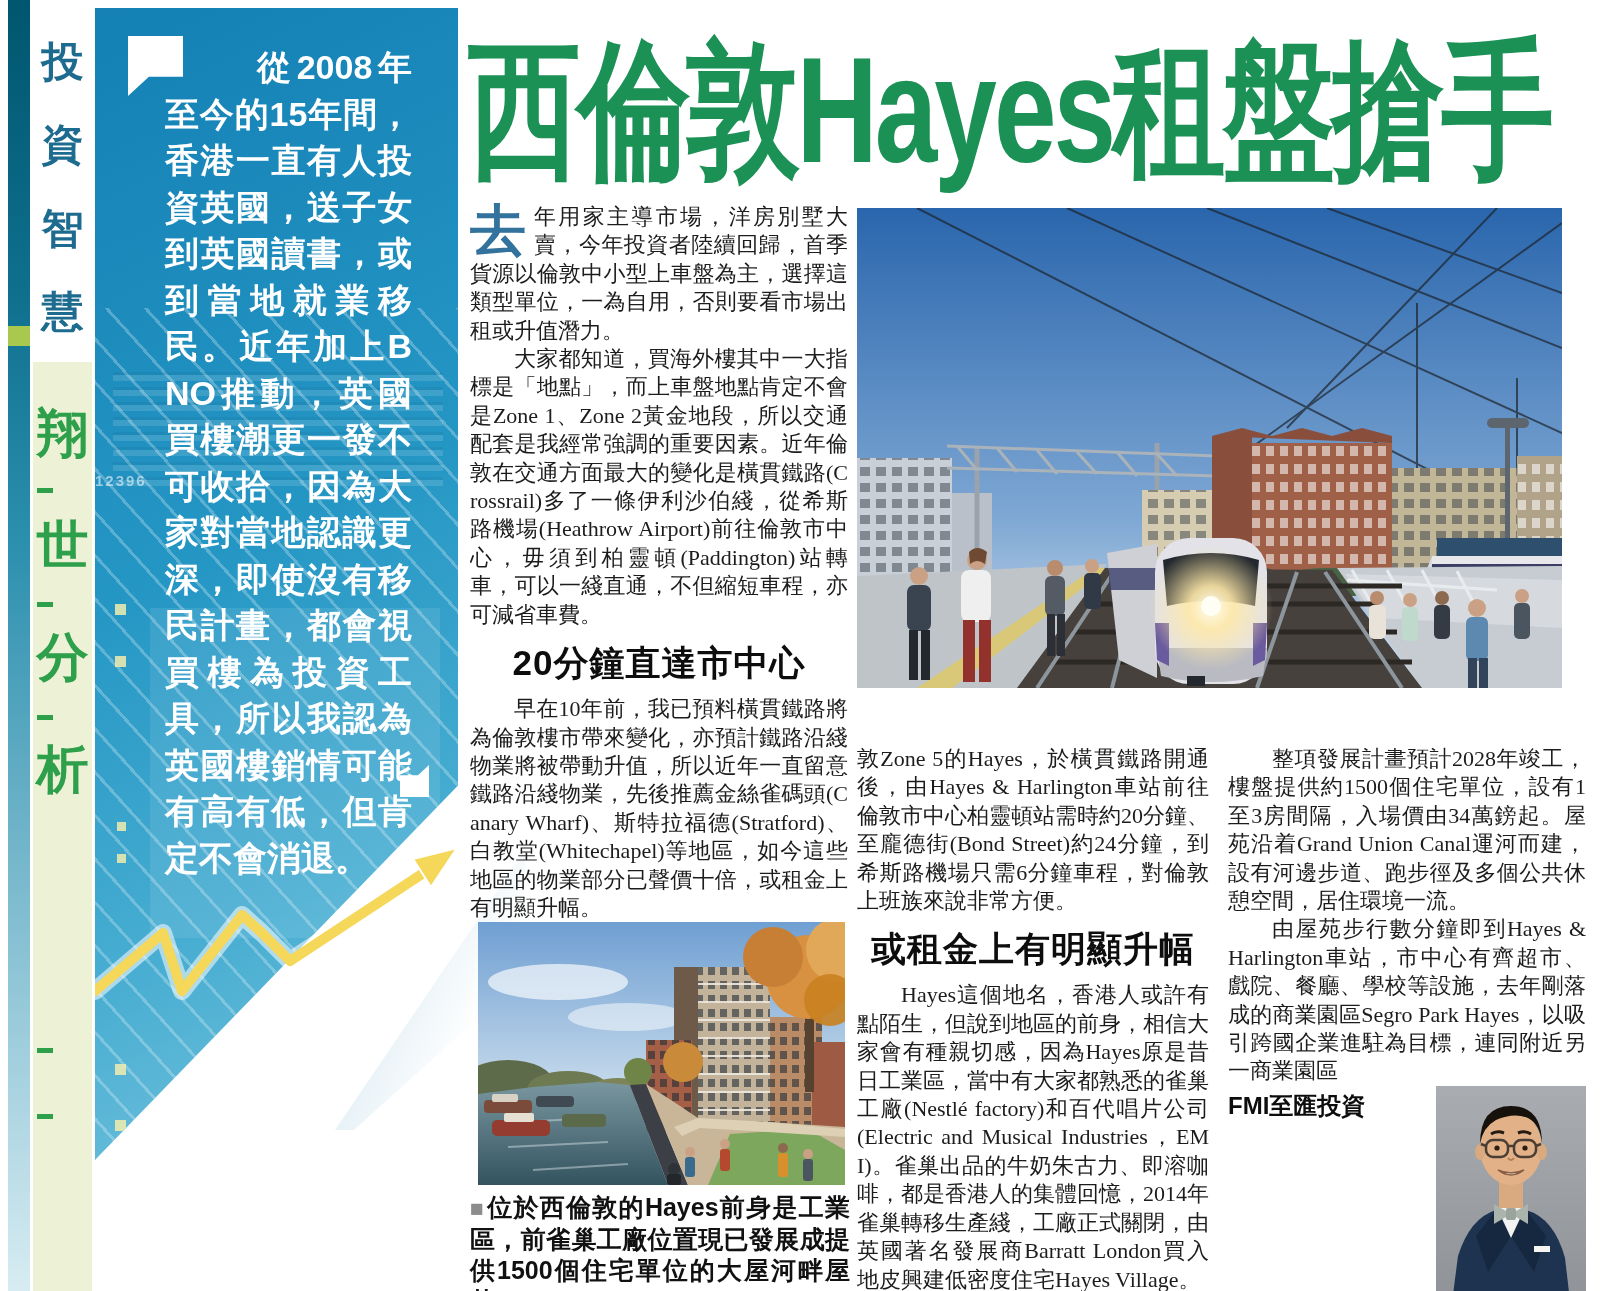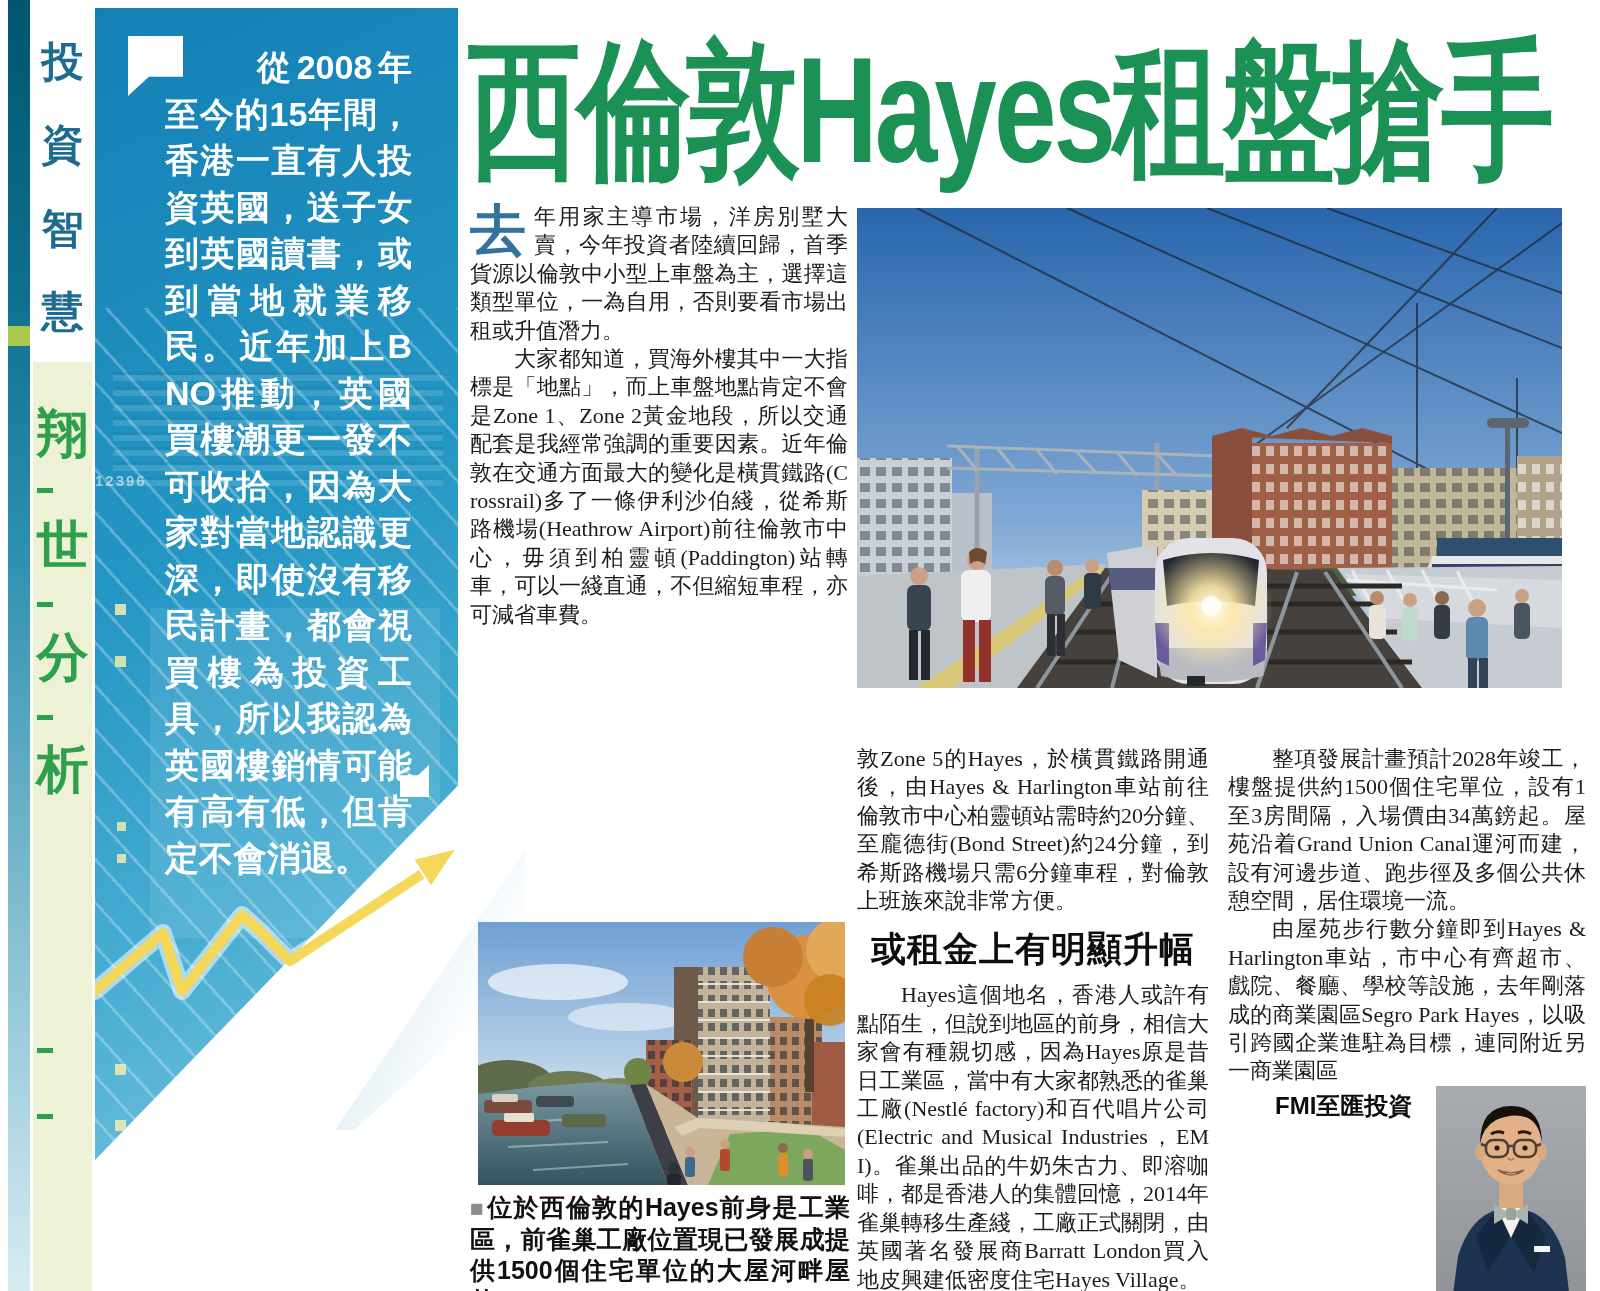--- a/index.html
+++ b/index.html
@@ -73,21 +73,21 @@
   #col3{left:1228px;top:745px;width:358px;height:546px;overflow:hidden;}
   .dropcap{float:left;font-weight:700;color:#33729c;font-size:56px;line-height:50px;
     padding:2px 8px 0 0;}
   .subhead{font-family:"Liberation Sans","DejaVu Sans",sans-serif;font-weight:900;
     color:#0d0d0d;font-size:35px;line-height:40px;text-align:center;text-indent:0;
     margin:14px 0 12px 0 !important;letter-spacing:1px;}
   #wrap-row{display:flex;margin-top:0;}
   #narrow-col{flex:1 1 auto;min-width:0;}
   #portrait-box{flex:0 0 150px;margin-left:4px;}
   .byline{font-family:"Liberation Sans","DejaVu Sans",sans-serif;font-weight:700;
-    font-size:24px;line-height:32px;color:#0d0d0d;text-align:left;text-indent:0;margin-top:4px;margin-left:47px;}
+    font-size:24px;line-height:32px;color:#0d0d0d;text-align:left;text-indent:0;margin-top:4px;}
 </style>
 </head>
 <body>
 
 <div id="page">
 
   <div class="abs" id="left-rail"></div>
   <div class="abs" id="lime-square"></div>
 
   <div class="abs" id="white-col">
@@ -279,20 +279,22 @@
     </g>
 
     <rect x="648" y="215" width="5" height="115" fill="#5d656e"></rect>
       <rect x="630" y="210" width="42" height="10" rx="5" fill="#5d656e"></rect>
   </svg>
 
 
   <div class="abs bodycol" id="col1">
     <p><span class="dropcap">去</span><span>年用家主導市場，洋房別墅大賣，今年投資者陸續回歸，首季貨源以倫敦中小型上車盤為主，選擇這類型單位，一為自用，否則要看市場出租或升值潛力。</span></p>
     <p class="indent">大家都知道，買海外樓其中一大指標是「地點」，而上車盤地點肯定不會是Zone 1、Zone 2黃金地段，所以交通配套是我經常強調的重要因素。近年倫敦在交通方面最大的變化是橫貫鐵路(Crossrail)多了一條伊利沙伯綫，從希斯路機場(Heathrow Airport)前往倫敦市中心，毋須到柏靈頓(Paddington)站轉車，可以一綫直通，不但縮短車程，亦可減省車費。</p>
+    <p class="subhead">20分鐘直達市中心</p>
+    <p class="indent">早在10年前，我已預料橫貫鐵路將為倫敦樓市帶來變化，亦預計鐵路沿綫物業將被帶動升值，所以近年一直留意鐵路沿綫物業，先後推薦金絲雀碼頭(Canary Wharf)、斯特拉福德(Stratford)、白教堂(Whitechapel)等地區，如今這些地區的物業部分已聲價十倍，或租金上有明顯升幅。</p>
 
   </div>
 
   <svg class="abs" id="village-photo" viewBox="0 0 367 263">
     <defs>
       <linearGradient id="sky2" x1="0" y1="0" x2="0" y2="1">
         <stop offset="0" stop-color="#6f9fd2"></stop>
           <stop offset="0.7" stop-color="#cfe0ee"></stop>
           <stop offset="1" stop-color="#e9f0f5"></stop>
       </linearGradient>

